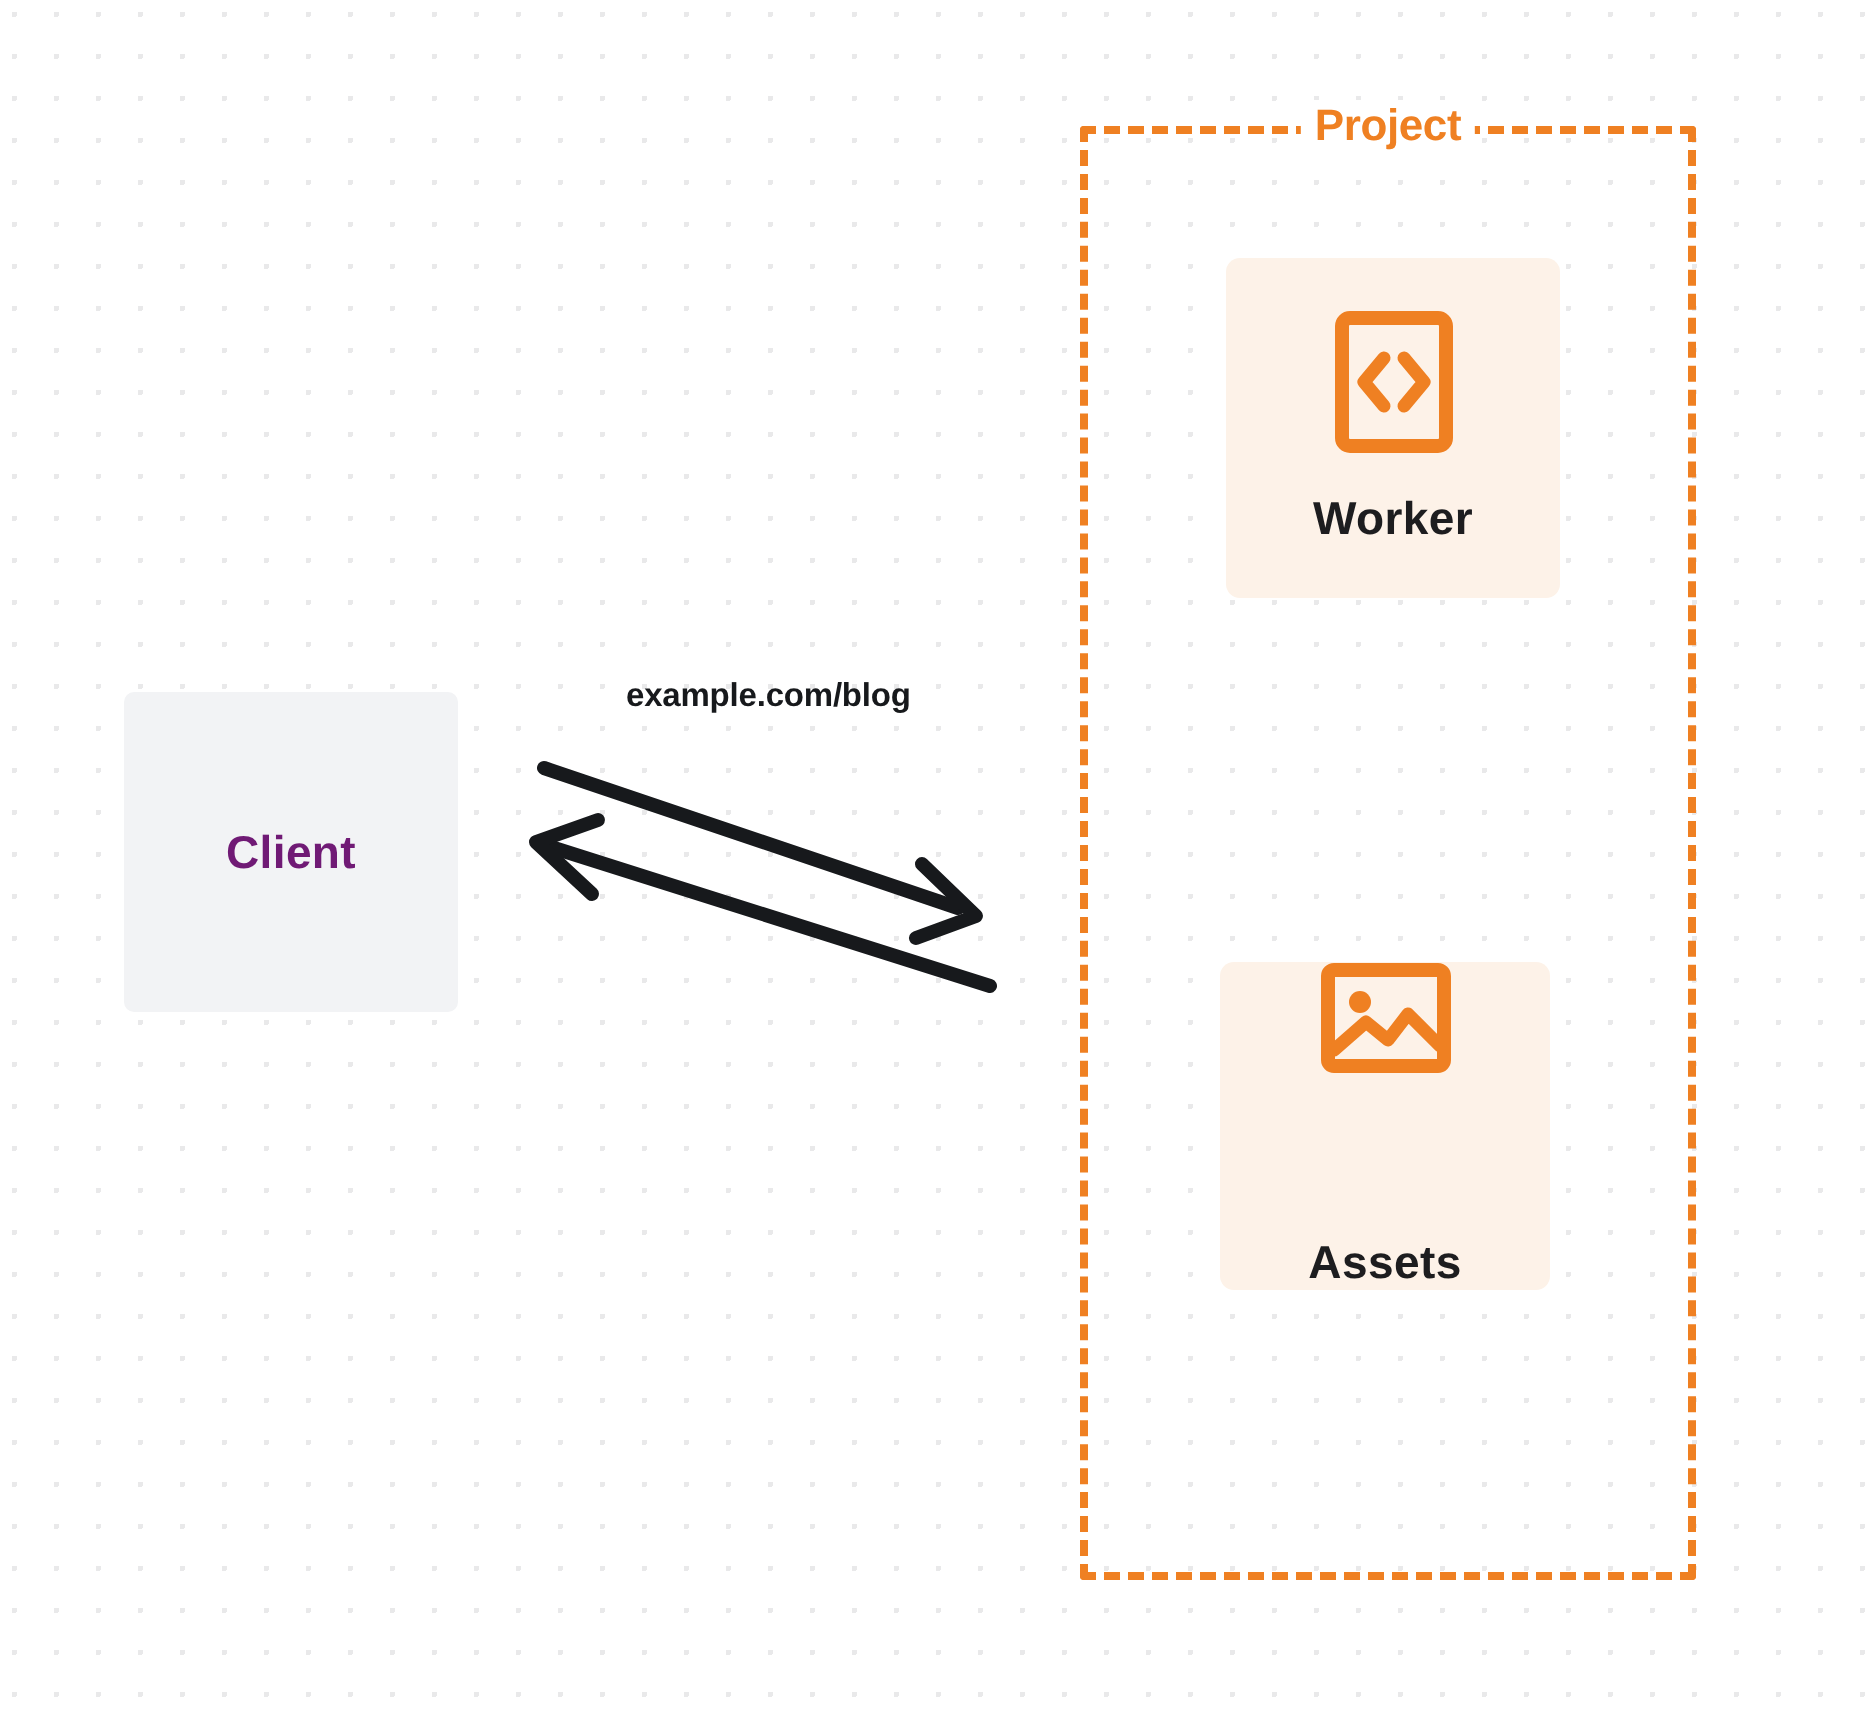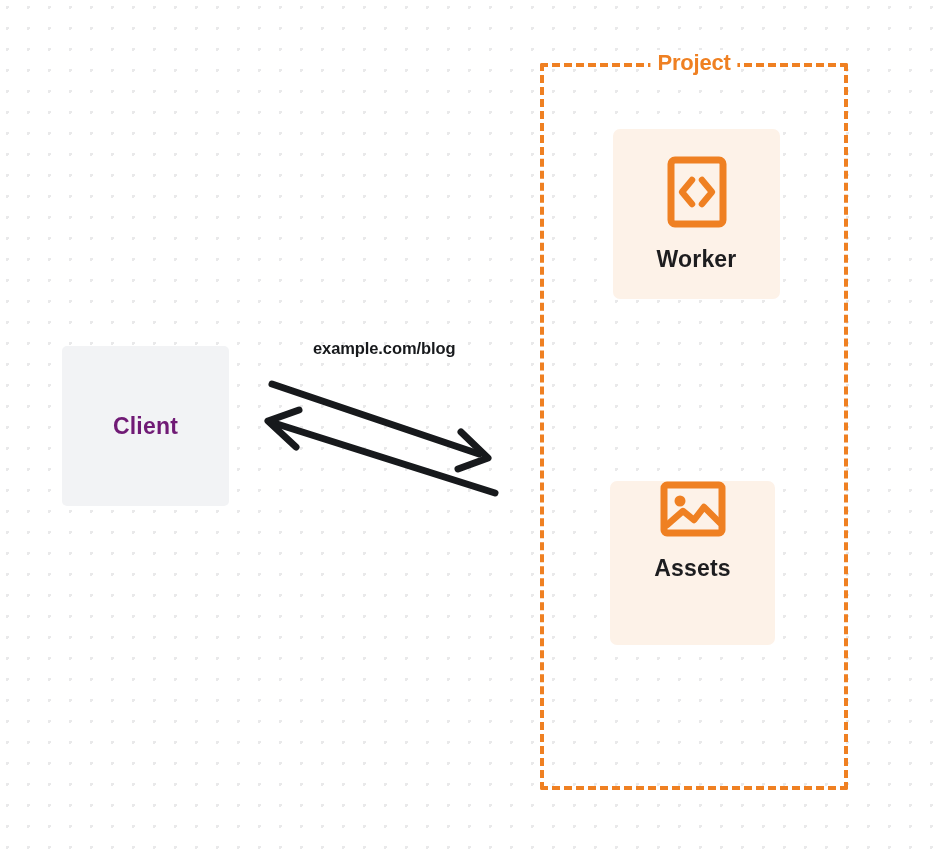--- a/index.html
+++ b/index.html
@@ -105,21 +105,21 @@
     top: 129px;
     width: 167px;
     height: 170px;
     justify-content: center;
   }
   .card-assets {
     left: 610px;
     top: 481px;
     width: 165px;
     height: 164px;
-    justify-content: flex-start;
+    justify-content: space-between;
   }
   .card-icon {
     display: block;
     margin-bottom: 14px;
   }
   .card-label {
     font-size: 23px;
     font-weight: bold;
     color: #1d1d1f;
     letter-spacing: 0.2px;

